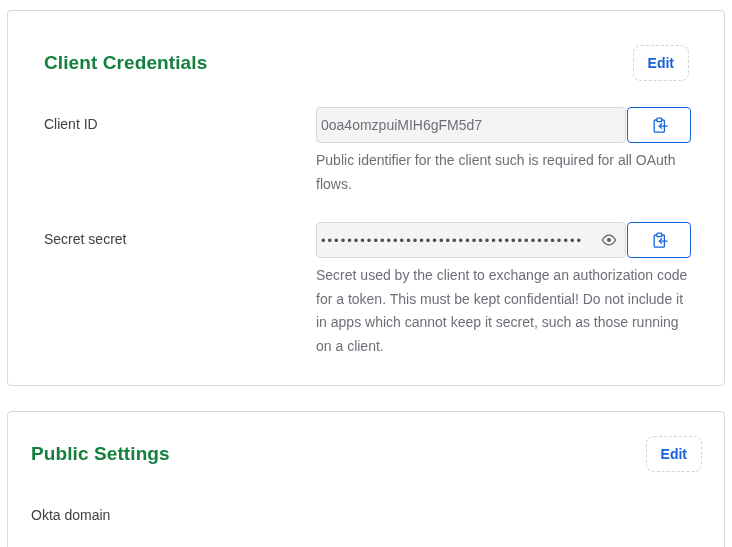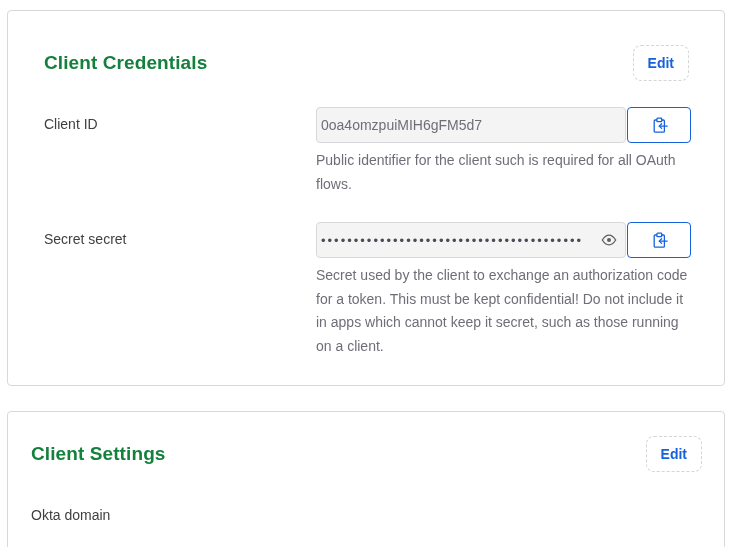--- a/index.html
+++ b/index.html
@@ -185,21 +185,21 @@
             </span>
           </button>
         </div>
         <p class="help-text">Secret used by the client to exchange an authorization code for a token. This must be kept confidential! Do not include it in apps which cannot keep it secret, such as those running on a client.</p>
       </div>
     </div>
   </section>
 
   <section class="panel panel-2">
     <header class="panel-header">
-      <h2 class="panel-title">Client Settings</h2>
+      <h2 class="panel-title">Public Settings</h2>
       <button class="edit-btn">Edit</button>
     </header>
 
     <div class="field-row">
       <div class="field-label">Okta domain</div>
     </div>
   </section>
 
 </div>
 

